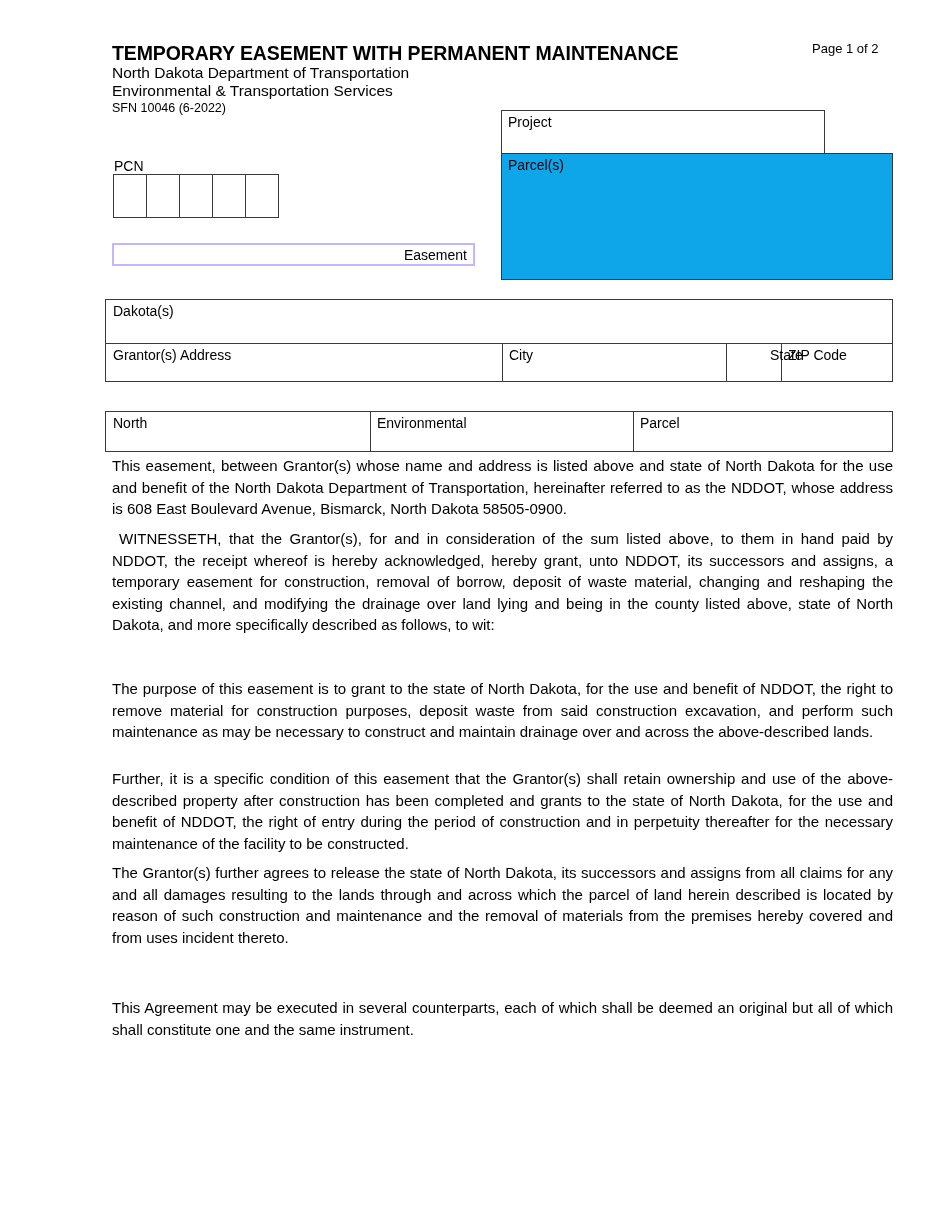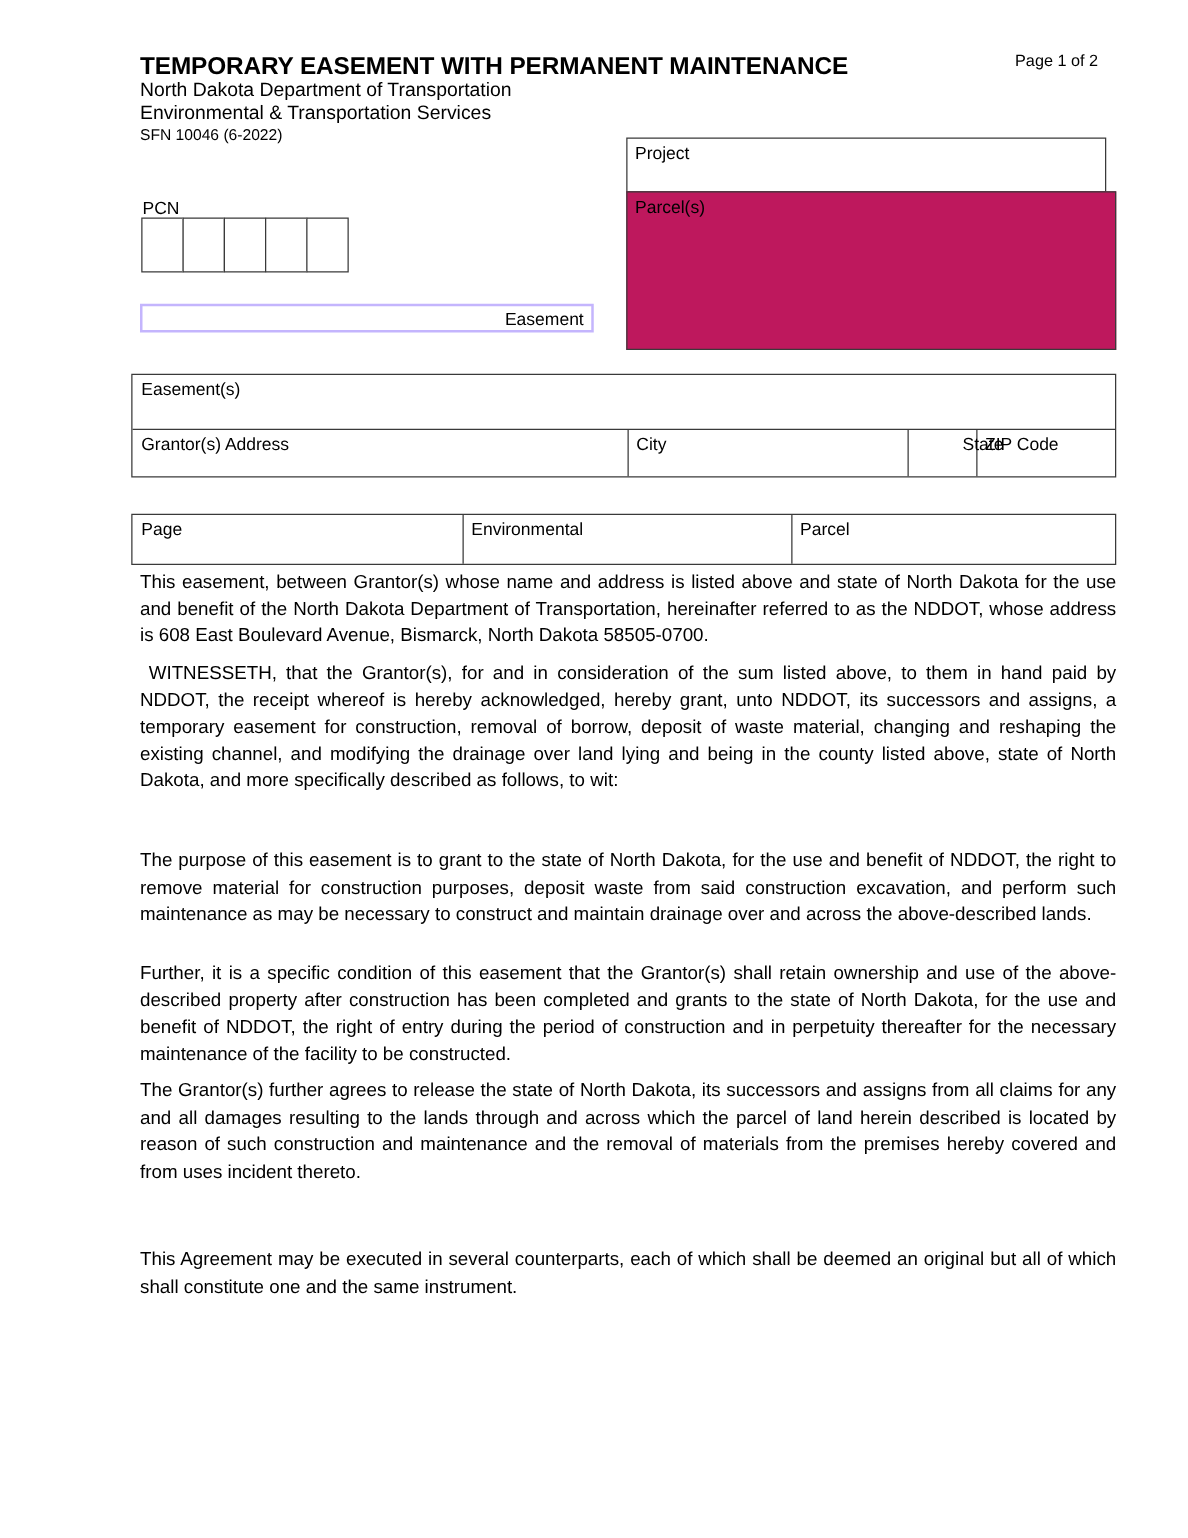--- a/index.html
+++ b/index.html
@@ -98,35 +98,35 @@
     right: 6px;
     top: 2px;
     font-size: 14px;
   }
 
   
   .project-box {
     position: absolute;
     left: 501px;
     top: 110px;
-    width: 384px;
+    width: 324px;
     height: 44px;
     border: 1px solid #3a3a3a;
     box-sizing: border-box;
     background: #ffffff;
   }
   .parcel-box {
     position: absolute;
     left: 501px;
     top: 153px;
     width: 392px;
     height: 127px;
     border: 1px solid #3a3a3a;
     box-sizing: border-box;
-    background: #be185d;
+    background: #0ea5e9;
   }
   .field-label {
     position: absolute;
     left: 6px;
     top: 3px;
     font-size: 14px;
     white-space: nowrap;
   }
 
   
@@ -226,49 +226,49 @@
 
   <div class="project-box">
     <span class="field-label">Project</span>
   </div>
   <div class="parcel-box">
     <span class="field-label">Parcel(s)</span>
   </div>
 
   <div class="grantor-block">
     <div class="grantor-row1">
-      <div class="cell-label" style="left:7px;">Easement(s)</div>
+      <div class="cell-label" style="left:7px;">Dakota(s)</div>
       <div style="position:absolute;left:0;top:0;right:0;bottom:0;"></div>
     </div>
     <div class="grantor-row2">
       <div class="vdiv" style="left:396px;"></div>
       <div class="vdiv" style="left:620px;"></div>
       <div class="vdiv" style="left:675px;"></div>
       <div class="cell-label" style="left:7px;">Grantor(s) Address</div>
       <div class="cell-label" style="left:403px;">City</div>
       <div class="cell-label" style="left:627px;margin-left:37px;">State</div>
       <div class="cell-label" style="left:682px;">ZIP Code</div>
       <div style="position:absolute;left:0;top:16px;width:396px;bottom:0;"></div>
       <div style="position:absolute;left:397px;top:16px;width:223px;bottom:0;"></div>
       <div style="position:absolute;left:621px;top:16px;width:54px;bottom:0;"></div>
       <div style="position:absolute;left:676px;top:16px;right:0;bottom:0;"></div>
     </div>
   </div>
 
   <div class="dcc-block">
     <div class="vdiv" style="left:264px;"></div>
     <div class="vdiv" style="left:527px;"></div>
-    <div class="cell-label" style="left:7px;">Page</div>
+    <div class="cell-label" style="left:7px;">North</div>
     <div class="cell-label" style="left:271px;">Environmental</div>
     <div class="cell-label" style="left:534px;">Parcel</div>
     <div style="position:absolute;left:0;top:18px;width:264px;bottom:0;"></div>
     <div style="position:absolute;left:265px;top:18px;width:262px;bottom:0;"></div>
     <div style="position:absolute;left:528px;top:18px;right:0;bottom:0;"></div>
   </div>
 
-  <div class="body-text p1">This easement, between Grantor(s) whose name and address is listed above and state of North Dakota for the use and benefit of the North Dakota Department of Transportation, hereinafter referred to as the NDDOT, whose address is 608 East Boulevard Avenue, Bismarck, North Dakota 58505-0700.</div>
+  <div class="body-text p1">This easement, between Grantor(s) whose name and address is listed above and state of North Dakota for the use and benefit of the North Dakota Department of Transportation, hereinafter referred to as the NDDOT, whose address is 608 East Boulevard Avenue, Bismarck, North Dakota 58505-0900.</div>
   <div class="body-text p2 p-indent">WITNESSETH, that the Grantor(s), for and in consideration of the sum listed above, to them in hand paid by NDDOT, the receipt whereof is hereby acknowledged, hereby grant, unto NDDOT, its successors and assigns, a temporary easement for construction, removal of borrow, deposit of waste material, changing and reshaping the existing channel, and modifying the drainage over land lying and being in the county listed above, state of North Dakota, and more specifically described as follows, to wit:</div>
   <div class="body-text p3">The purpose of this easement is to grant to the state of North Dakota, for the use and benefit of NDDOT, the right to remove material for construction purposes, deposit waste from said construction excavation, and perform such maintenance as may be necessary to construct and maintain drainage over and across the above-described lands.</div>
   <div class="body-text p4">Further, it is a specific condition of this easement that the Grantor(s) shall retain ownership and use of the above-described property after construction has been completed and grants to the state of North Dakota, for the use and benefit of NDDOT, the right of entry during the period of construction and in perpetuity thereafter for the necessary maintenance of the facility to be constructed.</div>
   <div class="body-text p5">The Grantor(s) further agrees to release the state of North Dakota, its successors and assigns from all claims for any and all damages resulting to the lands through and across which the parcel of land herein described is located by reason of such construction and maintenance and the removal of materials from the premises hereby covered and from uses incident thereto.</div>
   <div class="body-text p6">This Agreement may be executed in several counterparts, each of which shall be deemed an original but all of which shall constitute one and the same instrument.</div>
 
 </div>
 
 </body></html>

